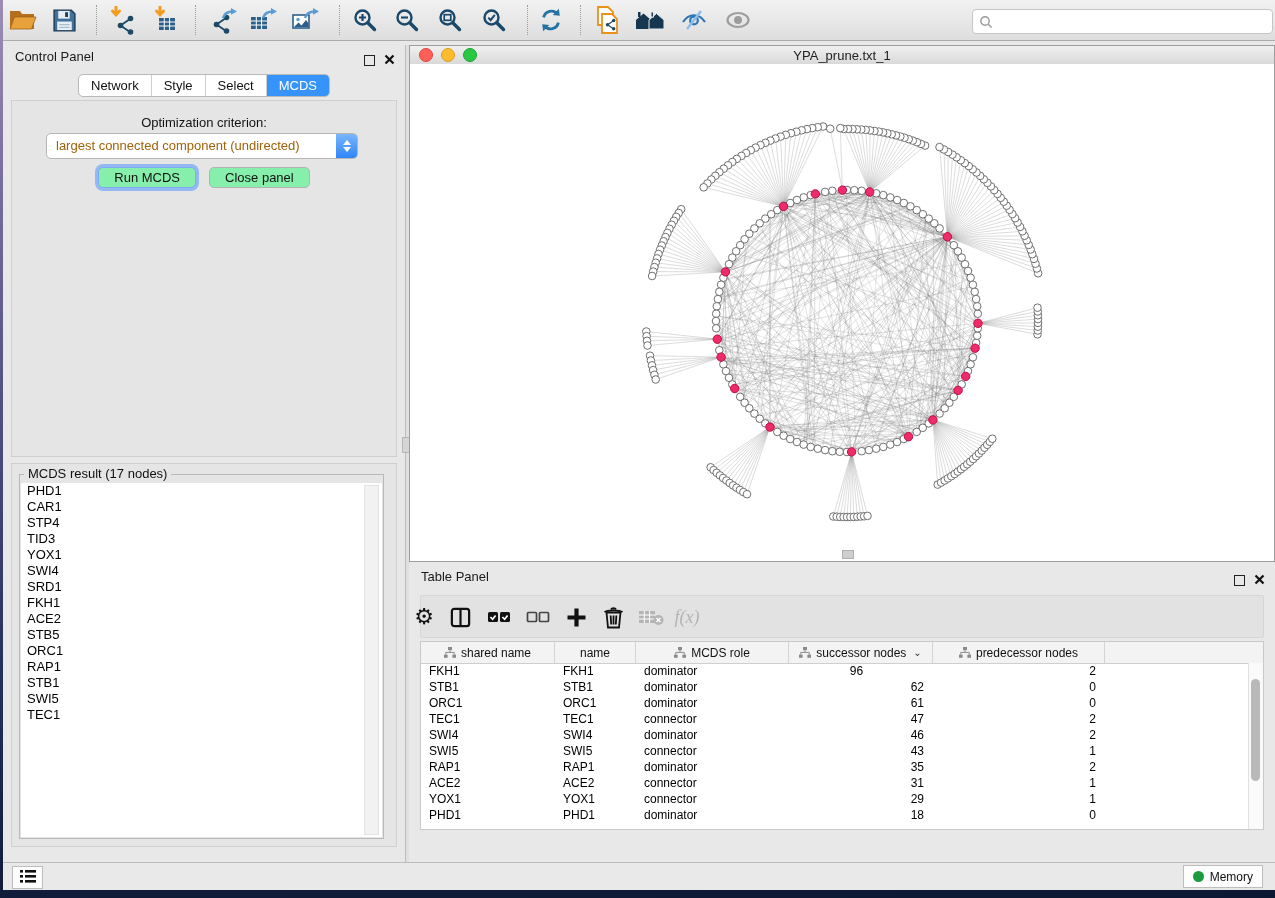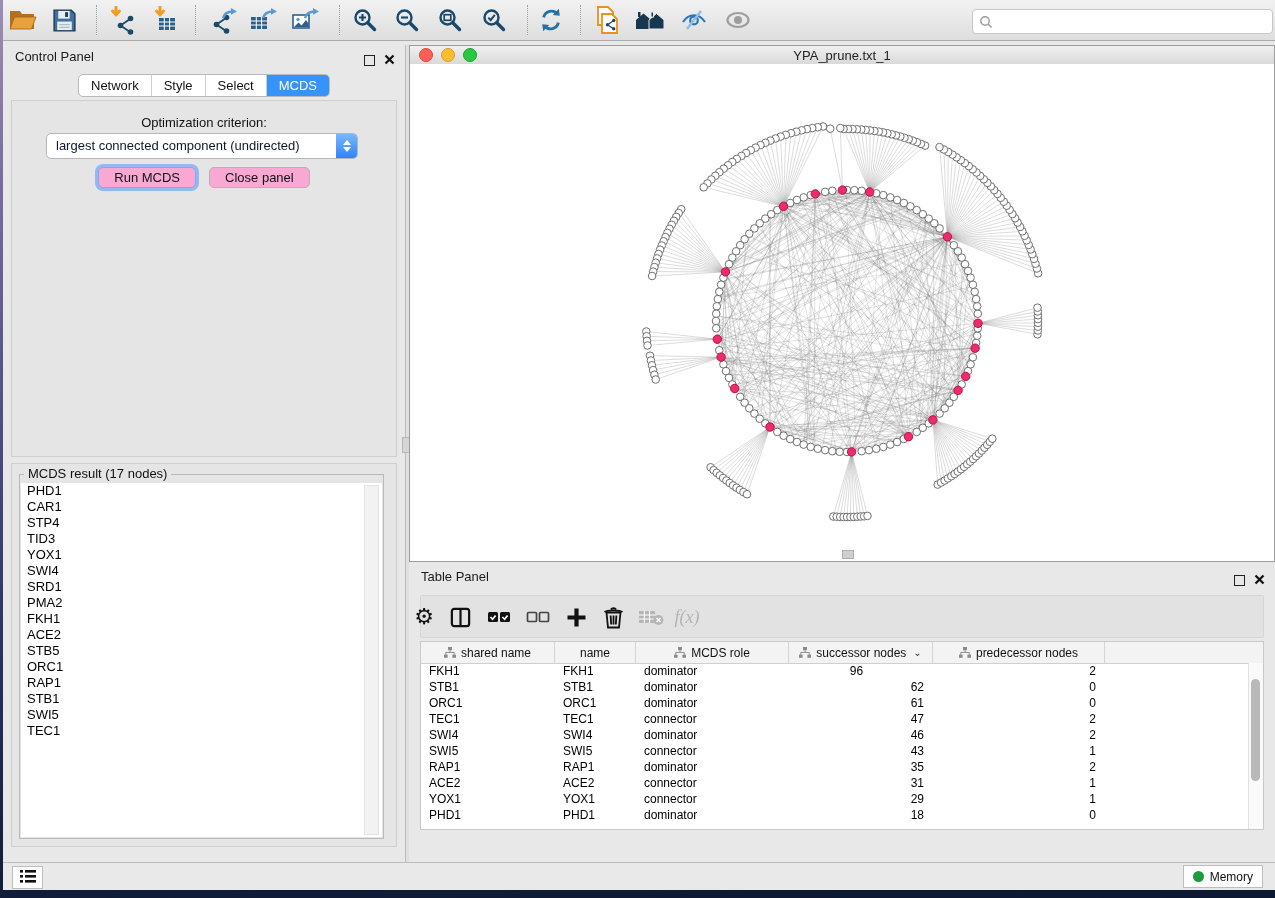--- a/index.html
+++ b/index.html
@@ -23,28 +23,28 @@
   .panel-icons{position:absolute;right:10px;top:6px;display:flex;gap:9px;align-items:center;}
   .float-ico{width:9px;height:9px;border:1.6px solid #222;}
   .seg{display:flex;border:1px solid #b9b9b9;border-radius:5px;overflow:hidden;background:#fff;}
   .seg>div{padding:3px 12px;font-size:13px;color:#111;border-left:1px solid #cfcfcf;cursor:default;white-space:nowrap;}
   .seg>div:first-child{border-left:none;}
   .seg>div.sel{background:#3693fa;color:#fff;}
   .ctrl-tabs{position:absolute;top:29px;left:50%;transform:translateX(-50%);}
   .inner-panel{position:absolute;left:8px;right:8px;top:55px;height:355px;background:#e5e5e5;border:1px solid #cfcfcf;}
   .opt-label{position:absolute;top:14px;width:100%;text-align:center;font-size:13px;color:#111;}
   .dropdown{position:absolute;left:34px;right:38px;top:32px;height:24px;background:#fff;border:1px solid #b6b6b6;border-radius:5px;}
-  .dropdown .dd-text{position:absolute;left:9px;top:4px;font-size:13px;color:#0f172a;white-space:nowrap;}
+  .dropdown .dd-text{position:absolute;left:9px;top:4px;font-size:13px;color:#a16207;white-space:nowrap;}
   .dd-cap{position:absolute;right:0;top:0;bottom:0;width:21px;border-radius:0 4px 4px 0;
     background:linear-gradient(#79b6fd,#2f84f6);display:flex;flex-direction:column;align-items:center;justify-content:center;gap:2px;}
   .dd-cap i{width:0;height:0;border-left:4px solid transparent;border-right:4px solid transparent;}
   .dd-up{border-bottom:5px solid #fff;}
   .dd-down{border-top:5px solid #fff;}
   .btn-row{position:absolute;top:66px;left:0;right:0;display:flex;justify-content:center;gap:13px;}
-  .btn{background:#f9a8d4;border:1px solid #b3b3b3;border-radius:5px;font-size:13px;padding:2px 15px;
+  .btn{background:#86efac;border:1px solid #b3b3b3;border-radius:5px;font-size:13px;padding:2px 15px;
     font-family:inherit;color:#111;}
   .btn.focus{box-shadow:0 0 0 3px rgba(82,148,251,.55);border-color:#7dabf5;}
   .result-panel{position:absolute;left:8px;right:8px;top:418px;bottom:15px;background:#e5e5e5;border:1px solid #cfcfcf;}
   .groupbox{position:absolute;left:7px;right:12px;top:10px;bottom:7px;border:1px solid #b9b9b9;}
   .group-legend{position:absolute;top:-9px;left:4px;background:#e5e5e5;padding:0 4px;font-size:13px;color:#111;}
   .listbox{position:absolute;left:1px;right:1px;top:8px;bottom:1px;background:#fff;overflow:hidden;}
   .list-scroll{position:absolute;right:3px;top:2px;bottom:2px;width:13px;background:#f2f2f2;border:1px solid #e3e3e3;}
   .list-item{font-size:13px;line-height:16px;padding-left:6px;color:#000;}
 
   
@@ -351,21 +351,20 @@
         <div class="group-legend">MCDS result (17 nodes)</div>
         <div class="listbox" id="mcds-list">
           <div class="list-scroll"></div>
         <div class="list-item">PHD1</div>
             <div class="list-item">CAR1</div>
             <div class="list-item">STP4</div>
             <div class="list-item">TID3</div>
             <div class="list-item">YOX1</div>
             <div class="list-item">SWI4</div>
             <div class="list-item">SRD1</div>
-            <div class="list-item">PMA2</div>
             <div class="list-item">FKH1</div>
             <div class="list-item">ACE2</div>
             <div class="list-item">STB5</div>
             <div class="list-item">ORC1</div>
             <div class="list-item">RAP1</div>
             <div class="list-item">STB1</div>
             <div class="list-item">SWI5</div>
             <div class="list-item">TEC1</div>
           </div>
       </div>

